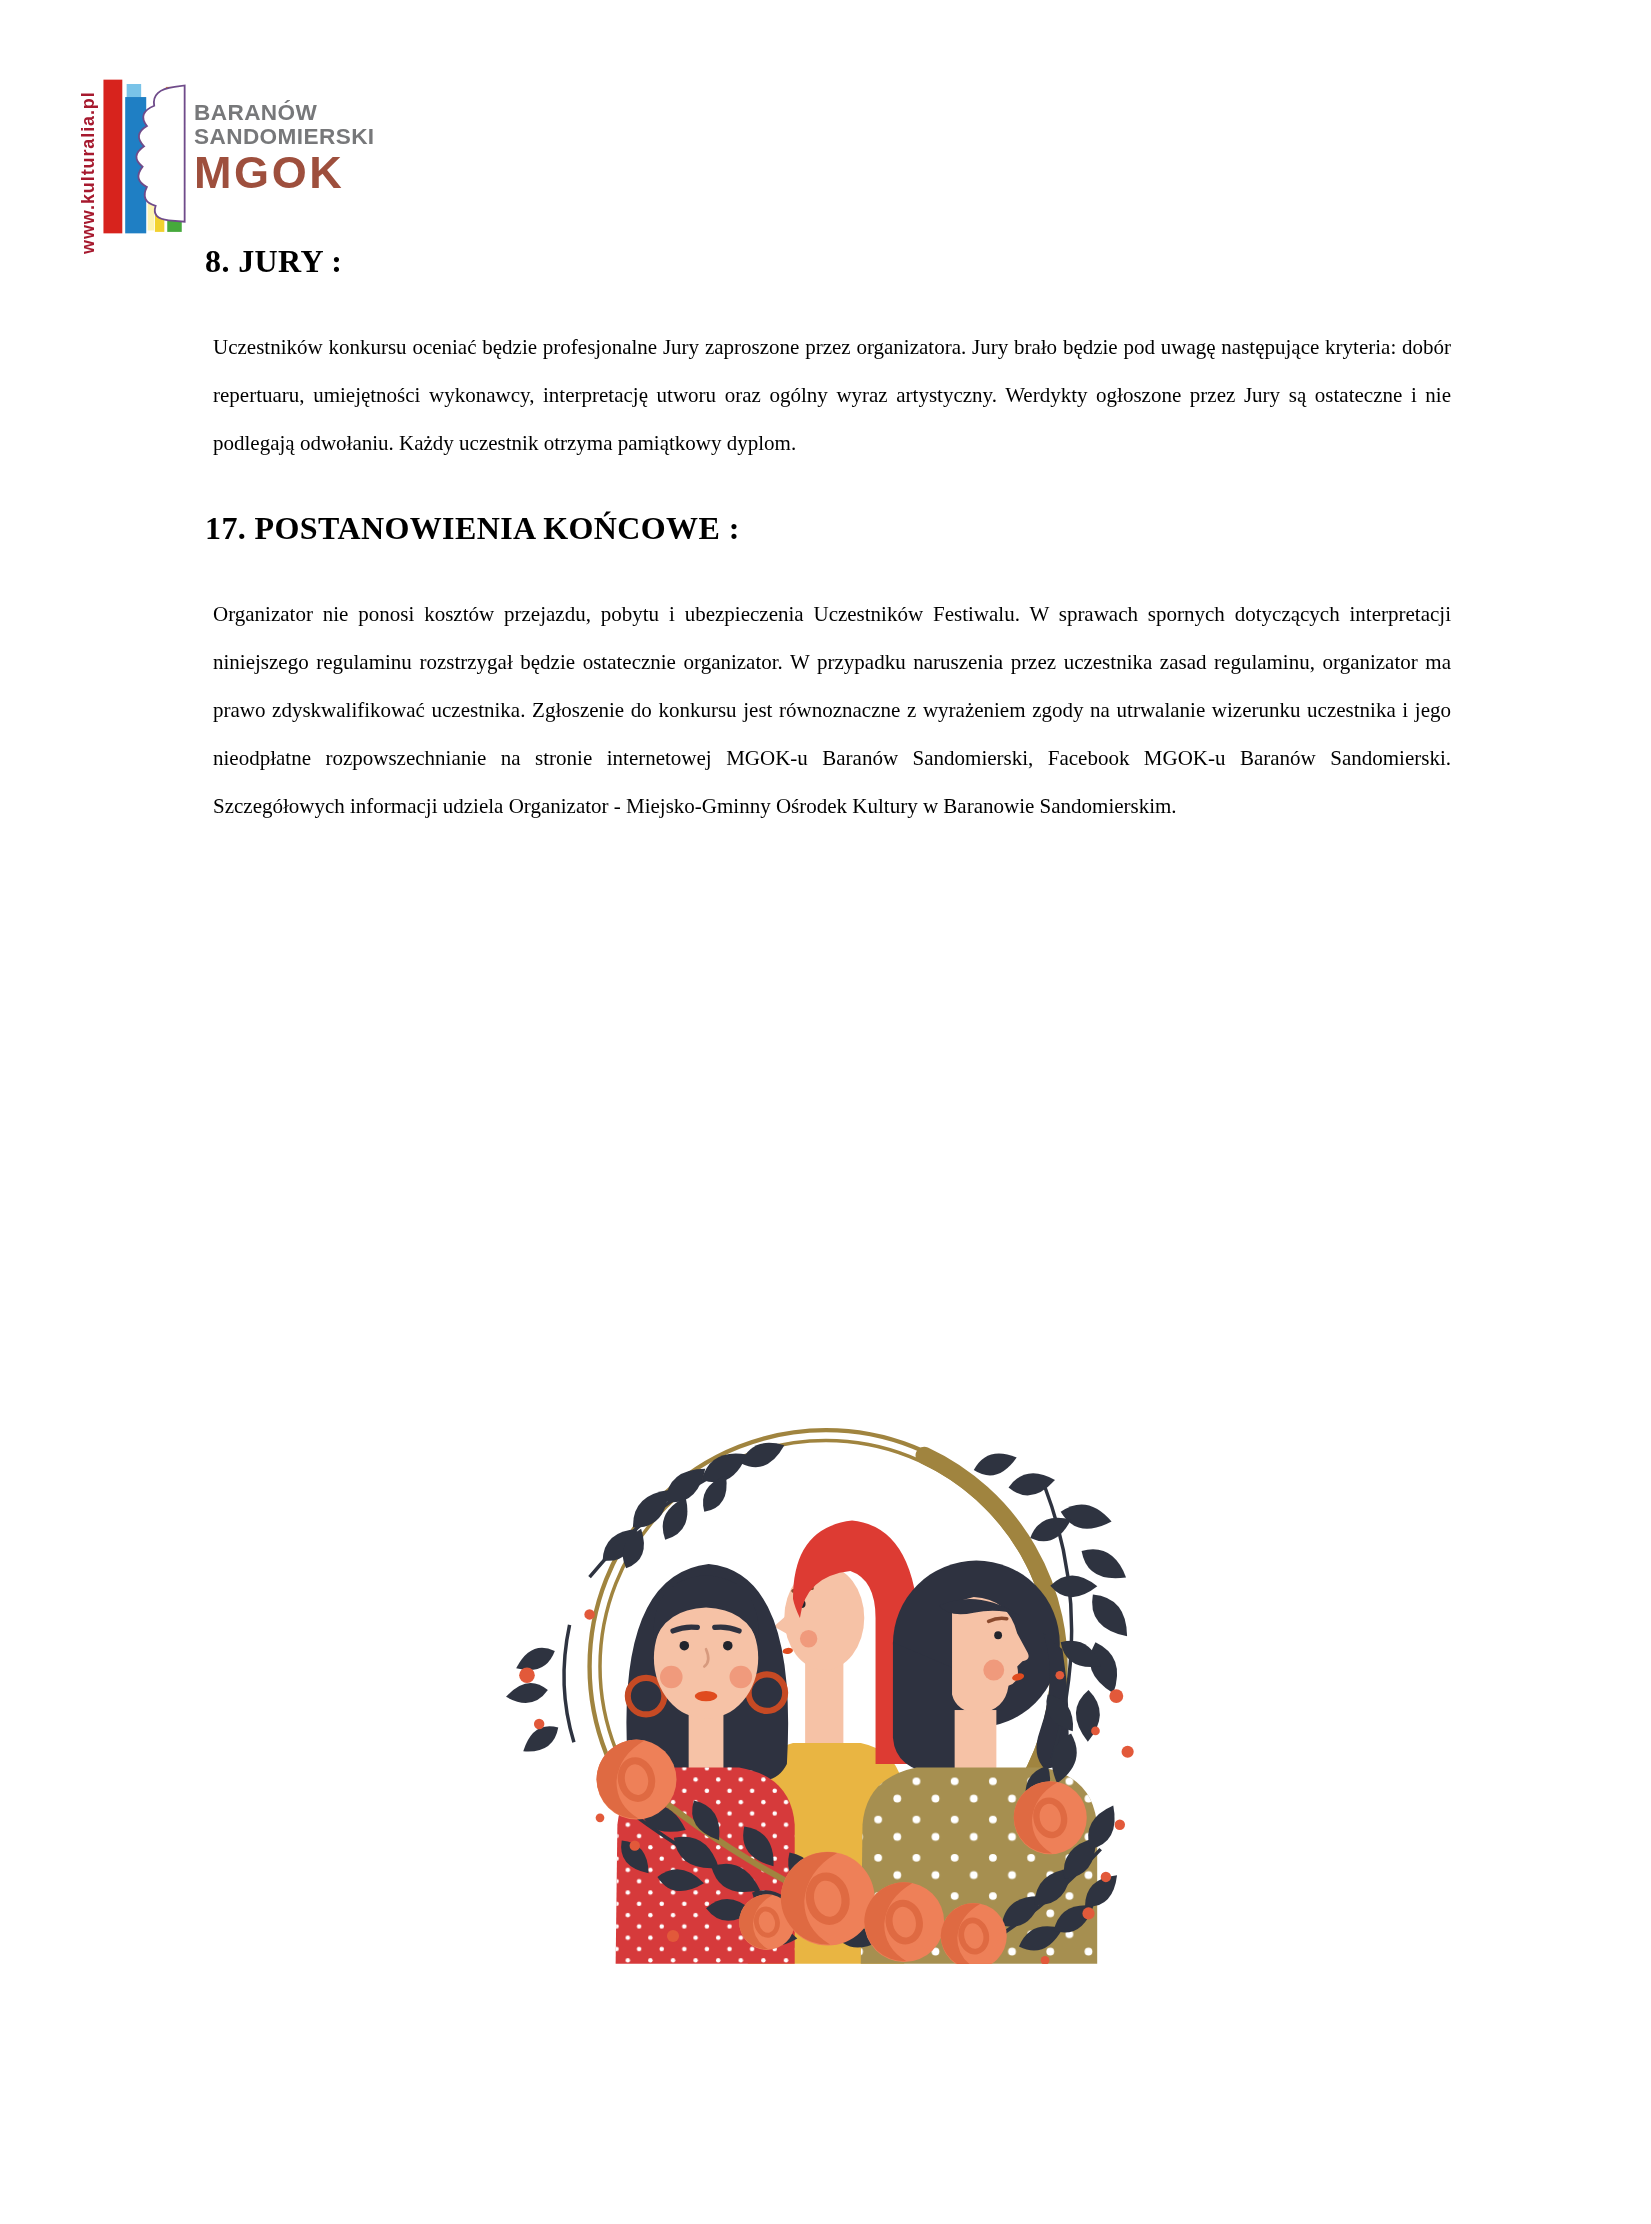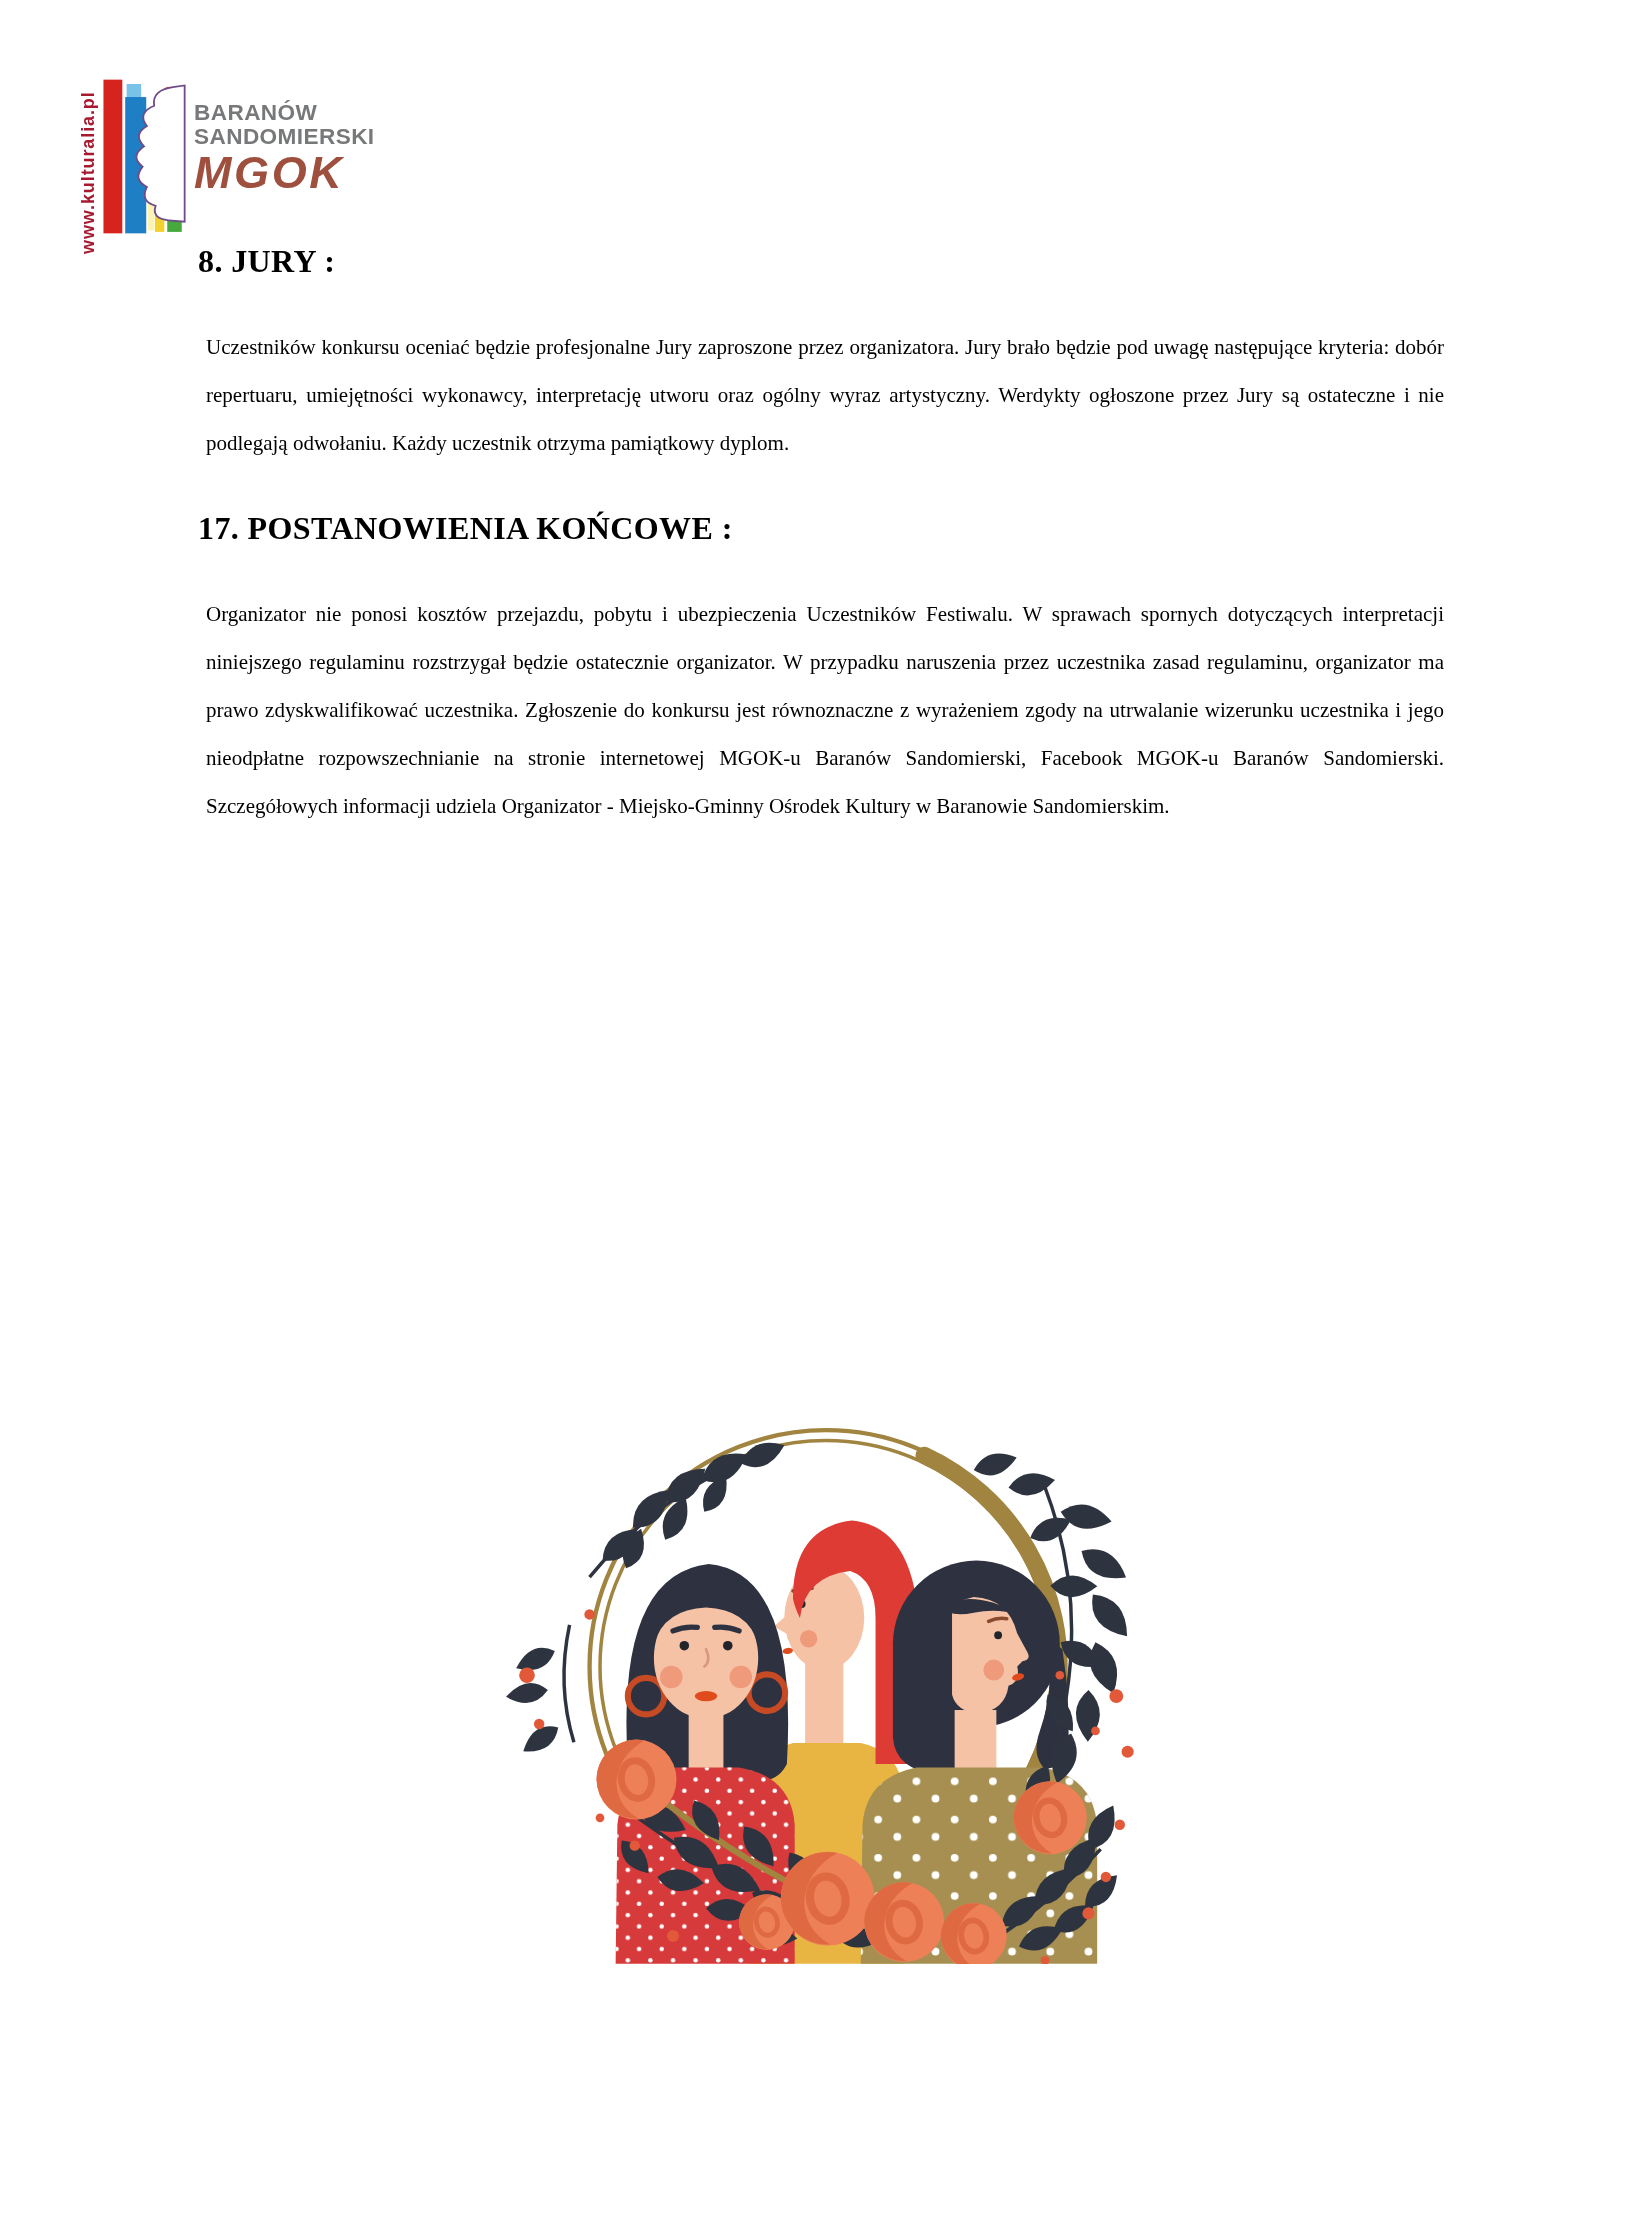--- a/index.html
+++ b/index.html
@@ -10,24 +10,24 @@
   .logo{position:absolute;left:78px;top:61px;width:313px;height:200px;}
   .logo-vertical{
     position:absolute;left:0;top:1.7px;height:191px;width:22.6px;
     writing-mode:vertical-rl;transform:rotate(180deg);
     font-family:"Liberation Sans",sans-serif;font-weight:bold;font-size:18px;
     letter-spacing:0.9px;color:var(--logo-url-red,#a6192e);white-space:nowrap;
   }
   .logo-graphic{position:absolute;left:24px;top:0;}
   .logo-text{position:absolute;left:116px;top:40px;font-family:"Liberation Sans",sans-serif;white-space:nowrap;}
   .logo-line.small{color:var(--logo-gray,#77787a);font-weight:bold;font-size:22.6px;line-height:23.5px;letter-spacing:0.4px;}
-  .logo-line.big{color:var(--logo-brown,#9e4f3d);font-weight:bold;font-size:45px;line-height:49px;letter-spacing:2.6px;font-style:italic;}
-
-  
-  .content{position:absolute;left:198px;top:242px;width:1254px;}
+  .logo-line.big{color:var(--logo-brown,#9e4f3d);font-weight:bold;font-size:45px;line-height:49px;letter-spacing:2.6px;}
+
+  
+  .content{position:absolute;left:205px;top:242px;width:1254px;}
   .heading{font-size:32px;font-weight:bold;letter-spacing:0.4px;line-height:39px;margin:42px 0;}
   .doc-section:first-child .heading{margin-top:0;}
   .body-text{font-size:21px;line-height:48px;text-align:justify;margin:8px;}
   .body-text .b{font-weight:normal;}
 
   
   .illustration{position:absolute;left:487px;top:1390px;width:678px;height:574px;margin:0;}
 
   
   .gold{stroke:var(--wreath-gold,#a0843f);fill:none;}

